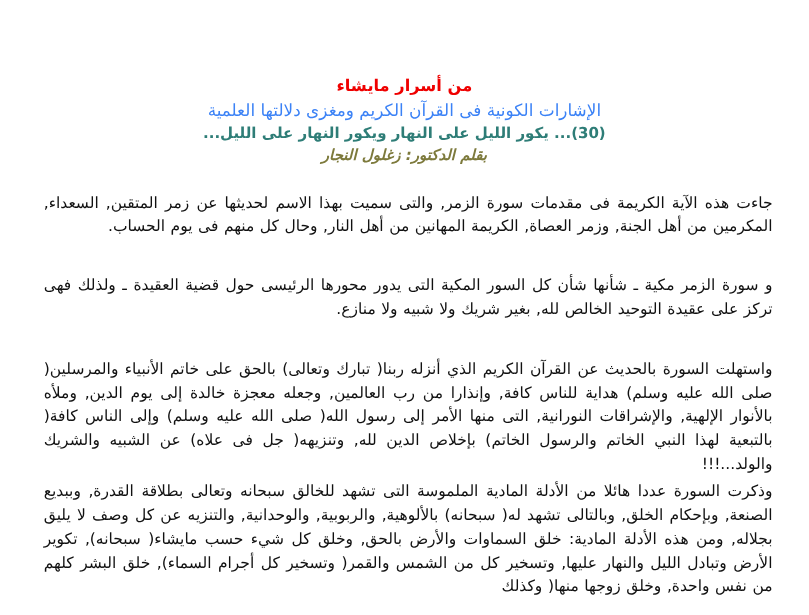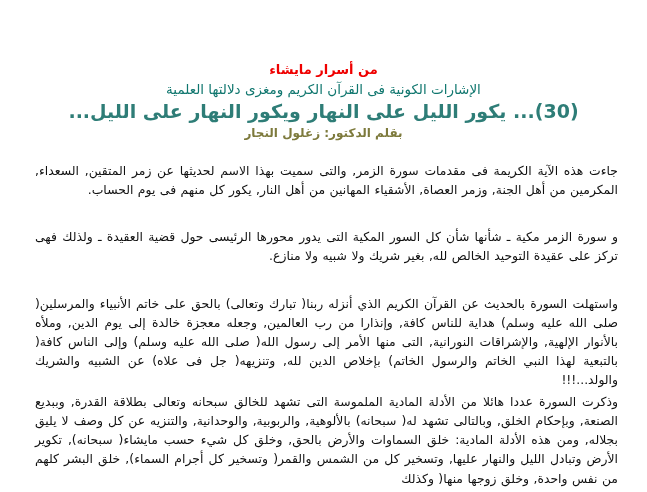--- a/index.html
+++ b/index.html
@@ -42,36 +42,37 @@
   .title-main {
     font-size: 13px;
     font-weight: bold;
     color: #ef0000;
     letter-spacing: 0;
   }
 
   .title-sub1 {
     font-size: 13.5px;
     font-weight: normal;
-    color: #0f766e;
+    color: #3b82f6;
     margin-top: 2px;
   }
 
   .title-sub2 {
-    font-size: 19px;
+    font-size: 12px;
     font-weight: bold;
     color: #2e7d77;
     margin-top: 1px;
   }
 
   .byline {
     font-size: 12px;
     font-weight: bold;
     color: #7d7a3c;
     margin-top: 2px;
+    font-style: italic;
   }
 
   
   .body-block {
     margin: 0;
     padding: 0 29px 0 35px;
     direction: rtl;
   }
 
   .para {
@@ -102,19 +103,19 @@
 <div class="page">
 
   <div class="header">
     <div class="header-line title-main">من أسرار مايشاء</div>
     <div class="header-line title-sub1">الإشارات الكونية فى القرآن الكريم ومغزى دلالتها العلمية</div>
     <div class="header-line title-sub2">(30)... يكور الليل على النهار ويكور النهار على الليل...</div>
     <div class="header-line byline">بقلم الدكتور: زغلول النجار</div>
   </div>
 
   <div class="body-block">
-    <p class="para first">جاءت هذه الآية الكريمة فى مقدمات سورة الزمر, والتى سميت بهذا الاسم لحديثها عن زمر المتقين, السعداء, المكرمين من أهل الجنة, وزمر العصاة, الأشقياء المهانين من أهل النار, يكور كل منهم فى يوم الحساب.</p>
+    <p class="para first">جاءت هذه الآية الكريمة فى مقدمات سورة الزمر, والتى سميت بهذا الاسم لحديثها عن زمر المتقين, السعداء, المكرمين من أهل الجنة, وزمر العصاة, الكريمة المهانين من أهل النار, وحال كل منهم فى يوم الحساب.</p>
     <p class="para gap">و سورة الزمر مكية ـ شأنها شأن كل السور المكية التى يدور محورها الرئيسى حول قضية العقيدة ـ ولذلك فهى تركز على عقيدة التوحيد الخالص لله, بغير شريك ولا شبيه ولا منازع.</p>
     <p class="para gap">واستهلت السورة بالحديث عن القرآن الكريم الذي أنزله ربنا( تبارك وتعالى) بالحق على خاتم الأنبياء والمرسلين( صلى الله عليه وسلم) هداية للناس كافة, وإنذارا من رب العالمين, وجعله معجزة خالدة إلى يوم الدين, وملأه بالأنوار الإلهية, والإشراقات النورانية, التى منها الأمر إلى رسول الله( صلى الله عليه وسلم) وإلى الناس كافة( بالتبعية لهذا النبي الخاتم والرسول الخاتم) بإخلاص الدين لله, وتنزيهه( جل فى علاه) عن الشبيه والشريك والولد...!!!</p>
     <p class="para tight">وذكرت السورة عددا هائلا من الأدلة المادية الملموسة التى تشهد للخالق سبحانه وتعالى بطلاقة القدرة, وببديع الصنعة, وبإحكام الخلق, وبالتالى تشهد له( سبحانه) بالألوهية, والربوبية, والوحدانية, والتنزيه عن كل وصف لا يليق بجلاله, ومن هذه الأدلة المادية: خلق السماوات والأرض بالحق, وخلق كل شيء حسب مايشاء( سبحانه), تكوير الأرض وتبادل الليل والنهار عليها, وتسخير كل من الشمس والقمر( وتسخير كل أجرام السماء), خلق البشر كلهم من نفس واحدة, وخلق زوجها منها( وكذلك</p>
   </div>
 
 </div>
 
 </body></html>

